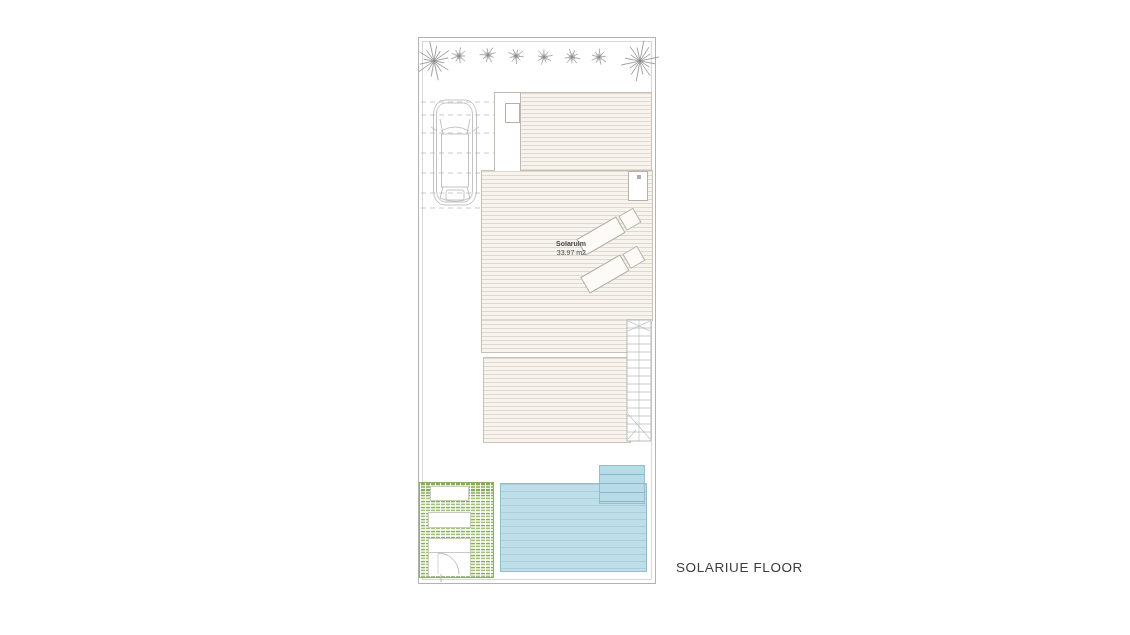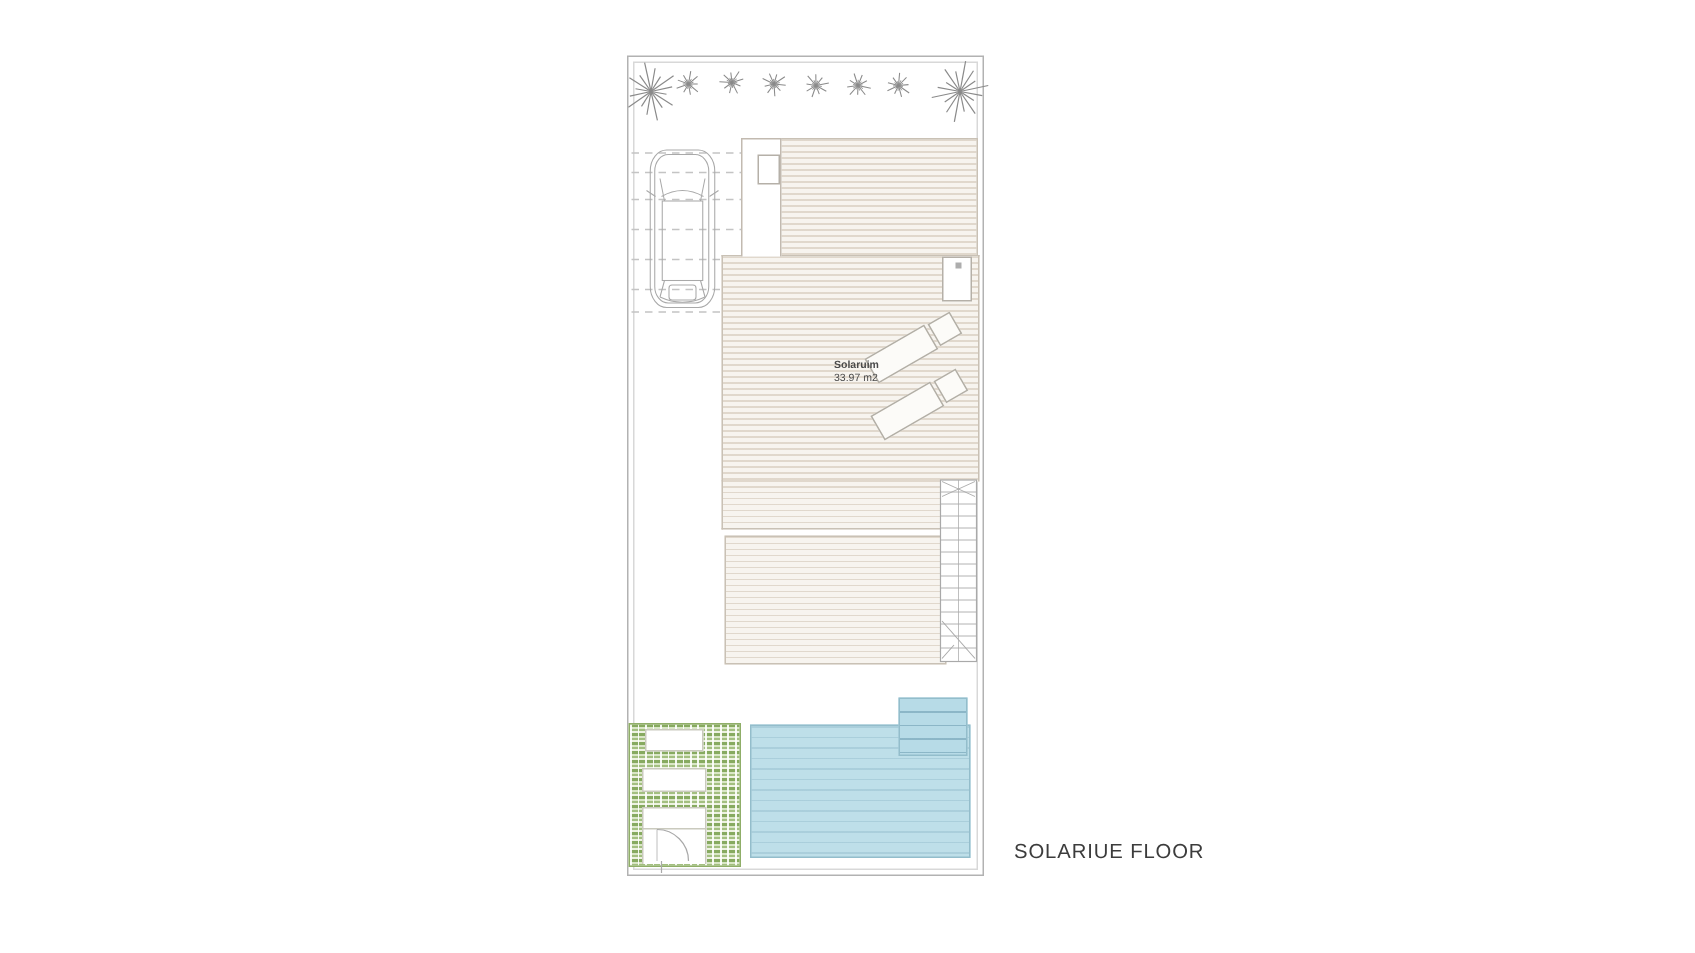--- a/index.html
+++ b/index.html
@@ -1,18 +1,19 @@
 <!DOCTYPE html>
 <html><head>
 <meta charset="utf-8">
 <style>
   html,body{margin:0;padding:0;background:#ffffff;}
   .sheet{
     position:relative;width:1130px;height:635px;background:#ffffff;overflow:hidden;
     font-family:"Liberation Sans", sans-serif;
+    text-align:right;
   }
   .abs{position:absolute;}
   
   .plot-outer{left:418px;top:37px;width:236px;height:545px;border:1px solid #b2b2b2;}
   .plot-inner{left:422px;top:41px;width:228px;height:537px;border:1px solid #d8d8d8;}
   
   .deck{
     background-color:#f7f4ef;
     background-image:repeating-linear-gradient(180deg,
       rgba(206,193,176,0.55) 0px, rgba(206,193,176,0.55) 1px,

